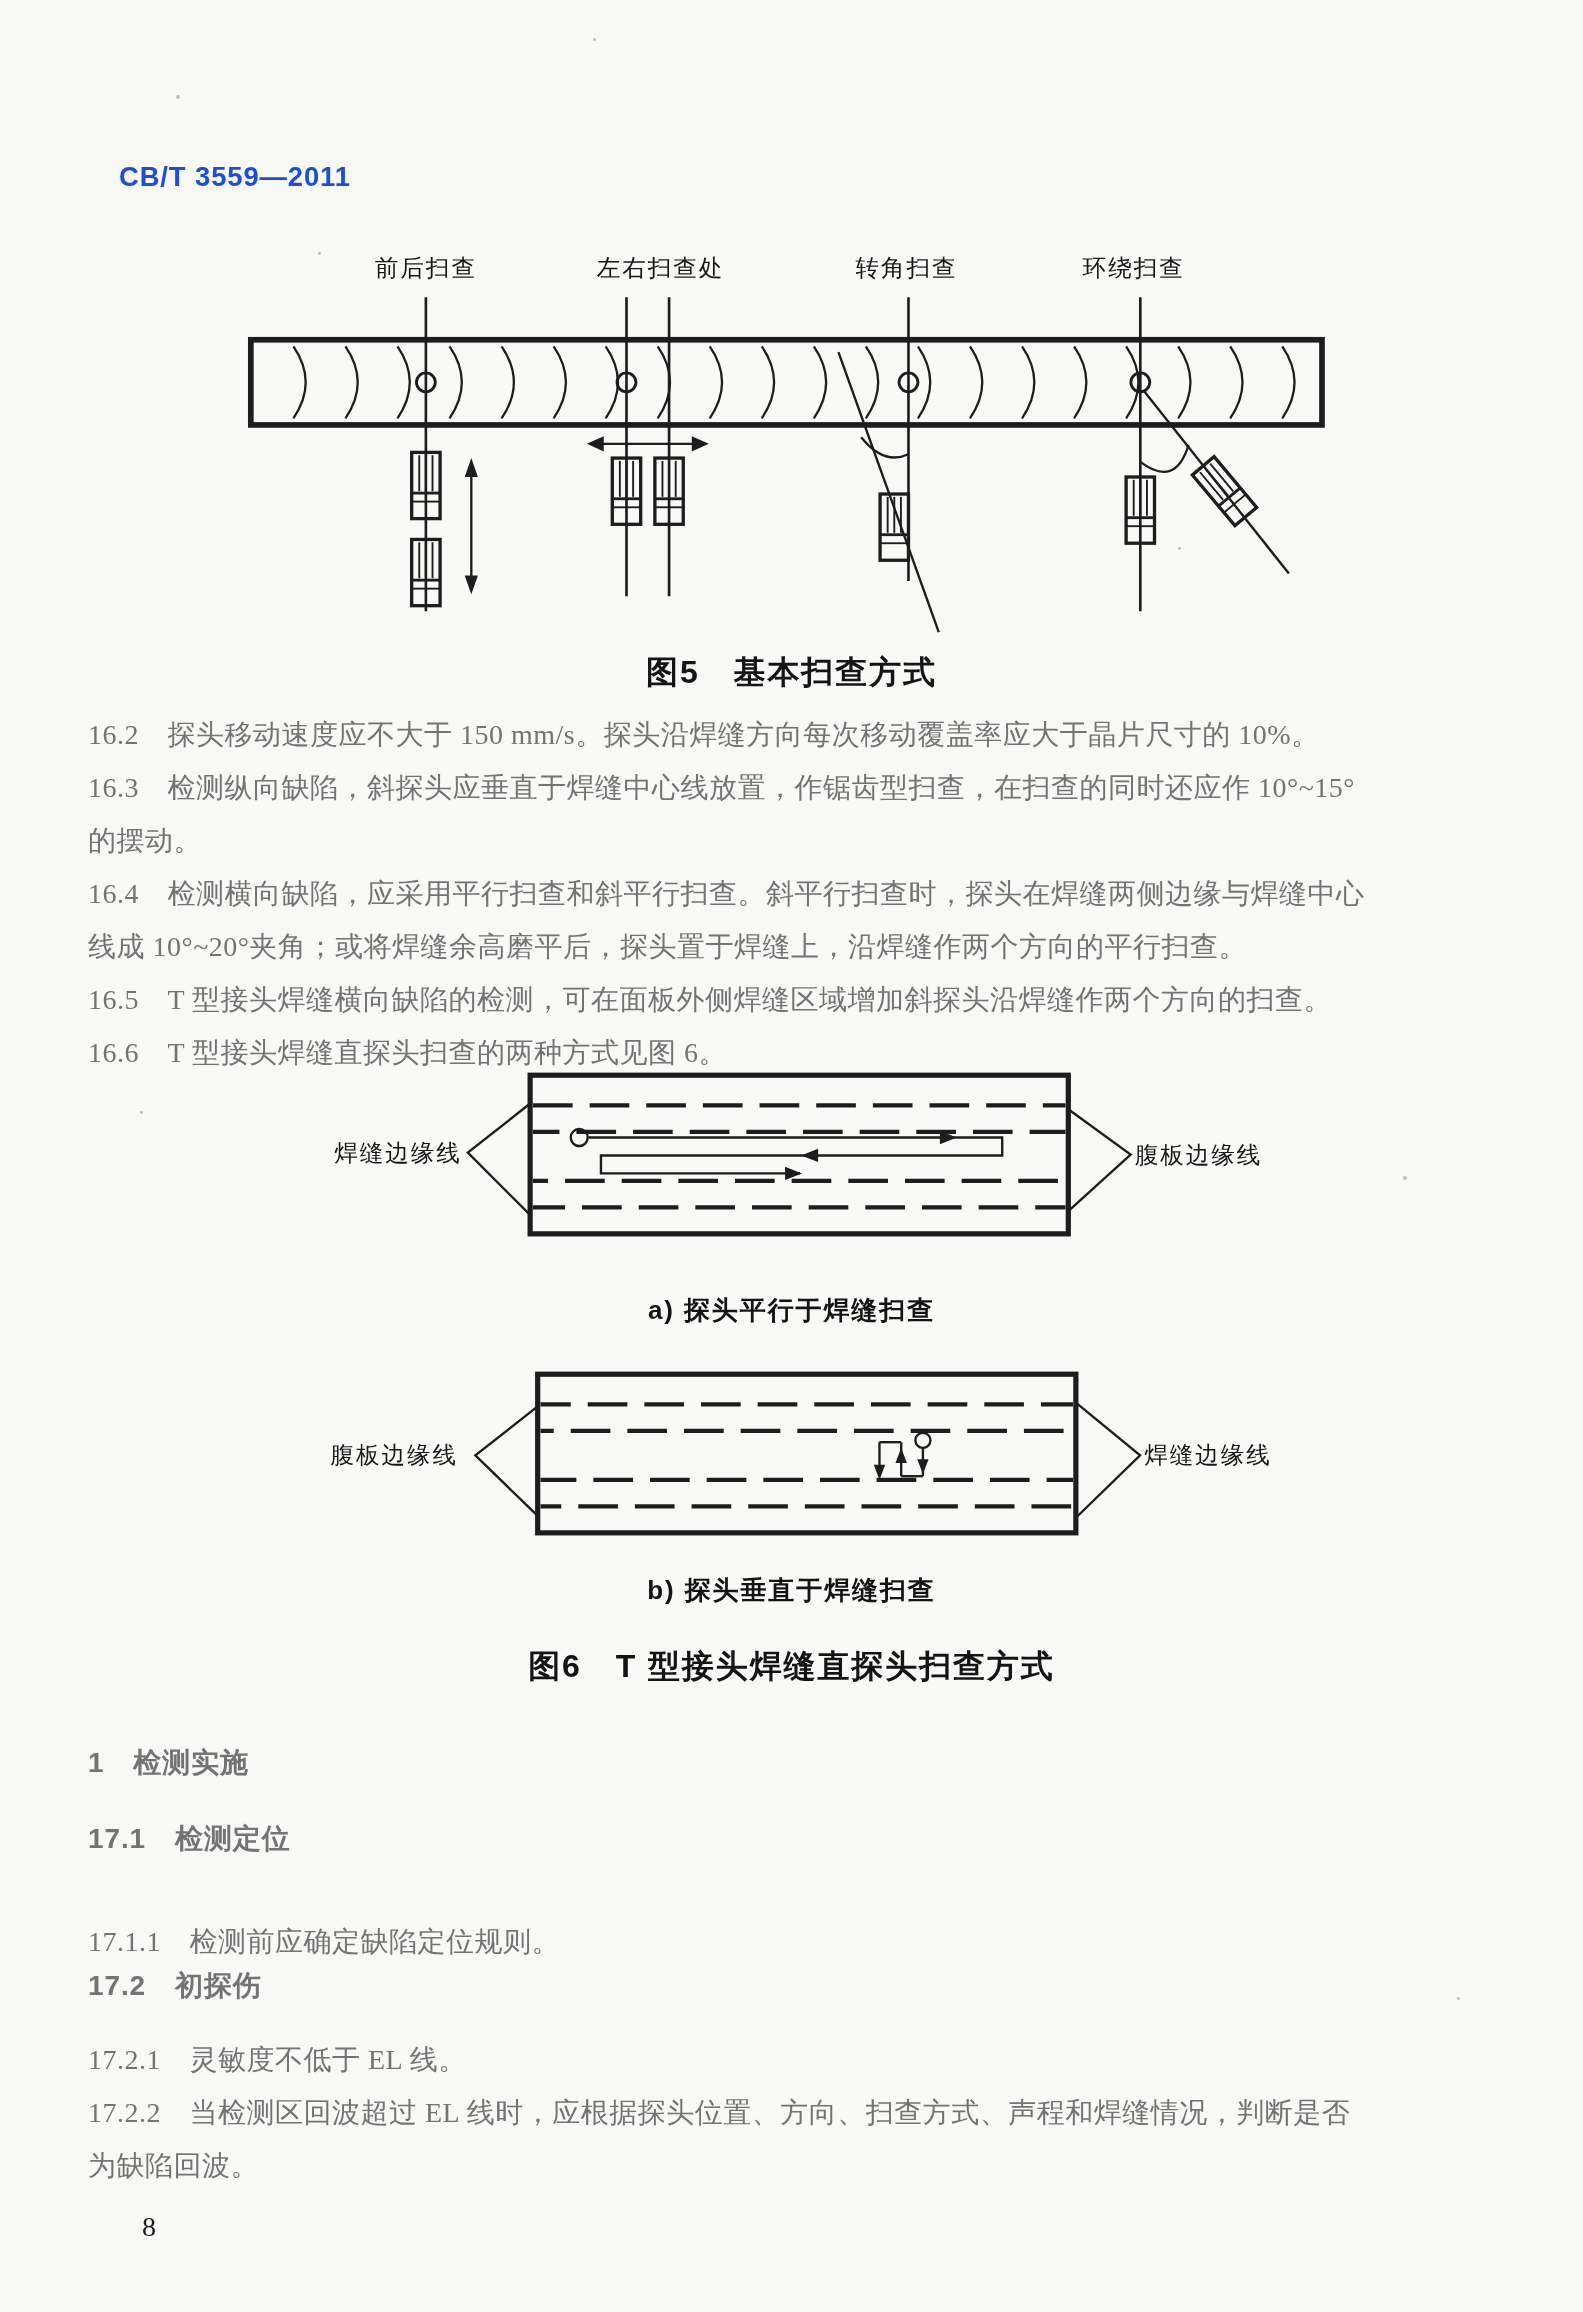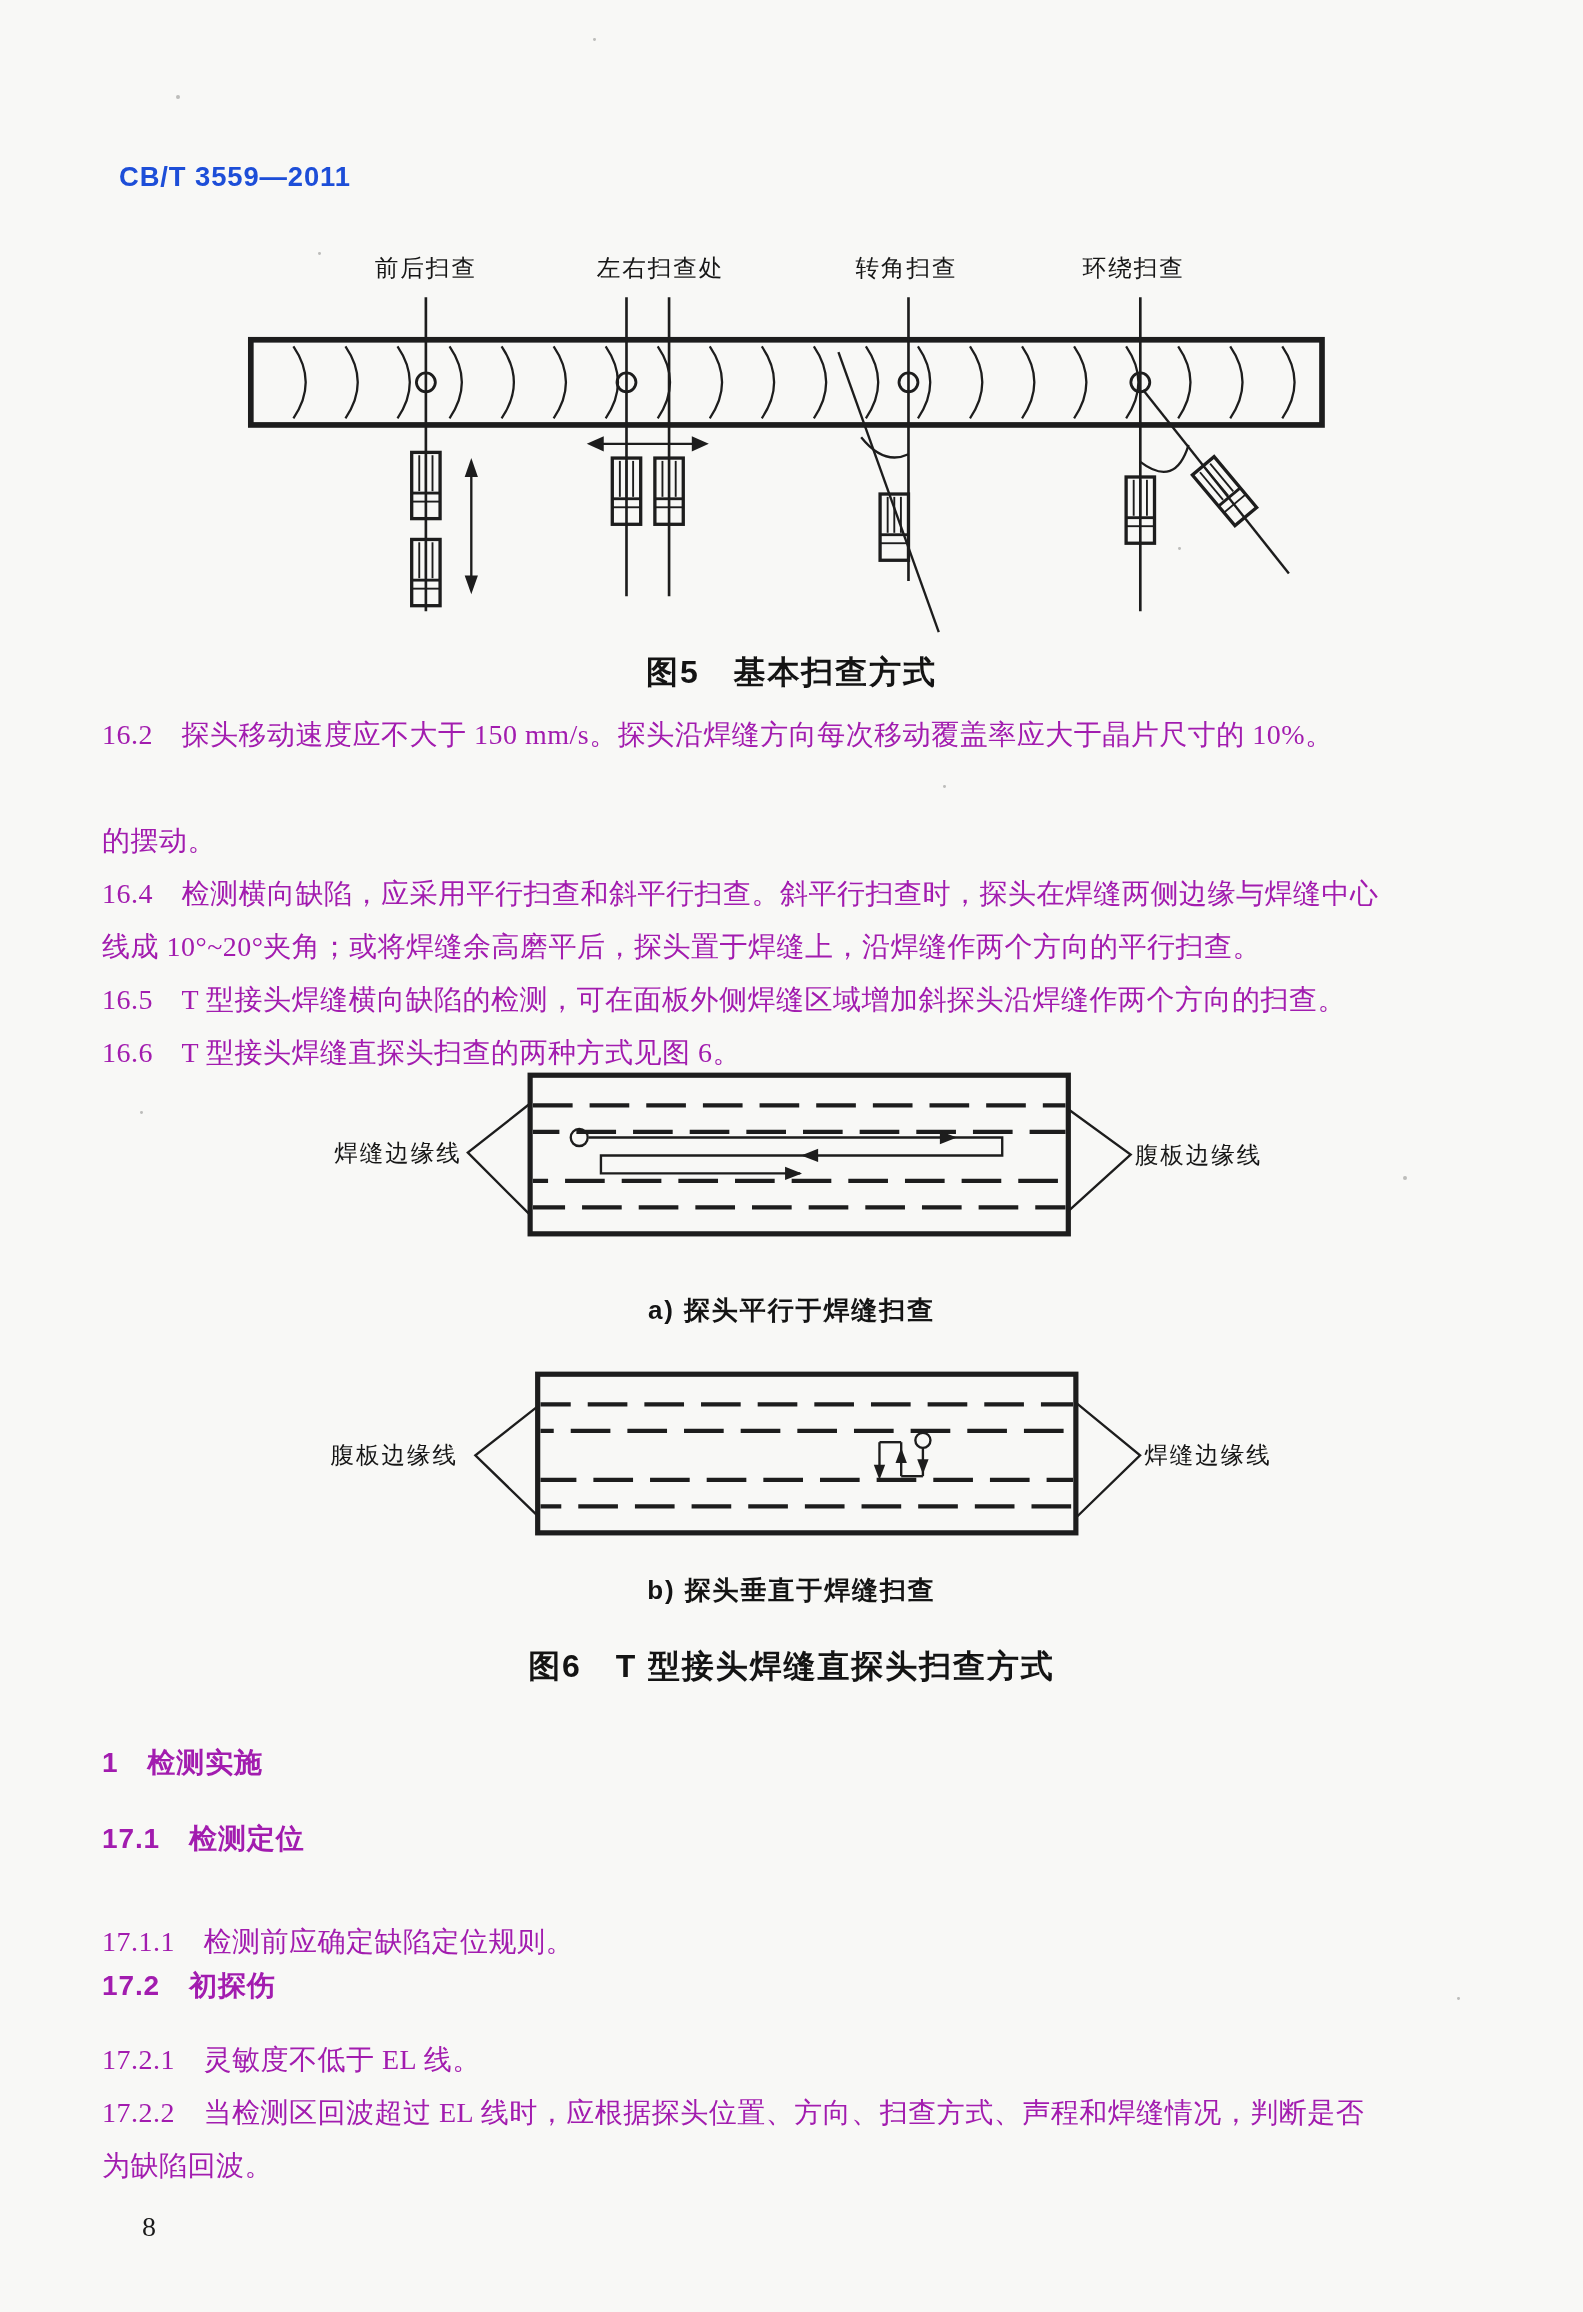--- a/index.html
+++ b/index.html
@@ -4,23 +4,23 @@
 <style>
   html,body{margin:0;padding:0;background:#e8e8e6;}
   .page{
     position:relative; width:1583px; height:2313px; margin:0 auto;
     background:#f8f8f6;
     color:#1b1b1b;
     font-family:"Liberation Serif","DejaVu Serif",serif;
     overflow:hidden;
   }
   .line{
-    position:absolute; left:102px; width:1420px;
+    position:absolute; left:88px; width:1420px;
     font-size:28px; line-height:36px; letter-spacing:0.5px;
-    white-space:nowrap; color:#a21caf;
+    white-space:nowrap; color:#737373;
   }
   .heading{
     font-family:"Liberation Sans","DejaVu Sans",sans-serif;
     font-weight:bold; letter-spacing:0.9px;
   }
   .caption{
     position:absolute; left:0; width:100%;
     text-align:center; font-size:32px;
     font-family:"Liberation Sans","DejaVu Sans",sans-serif;
     font-weight:bold; letter-spacing:1.9px; color:#141414;
@@ -117,20 +117,21 @@
       <line x1="1058" y1="190" x2="1212" y2="384" class="stroke" stroke-width="2.5"></line>
       <path d="M1055 266 Q1092 294 1106 248" class="stroke" stroke-width="2.4"></path>
       <use href="#probe" x="1040" y="282"></use>
       <use href="#probe" transform="translate(1129,262) rotate(-40 15 35)"></use>
     </g>
   </svg>
 
   <div class="caption" style="top:651px;">图5　基本扫查方式</div>
 
   <div class="line" style="top:717px;">16.2　探头移动速度应不大于 150 mm/s。探头沿焊缝方向每次移动覆盖率应大于晶片尺寸的 10%。</div>
+  <div class="line" style="top:770px;">16.3　检测纵向缺陷，斜探头应垂直于焊缝中心线放置，作锯齿型扫查，在扫查的同时还应作 10°~15°</div>
   <div class="line" style="top:823px;">的摆动。</div>
   <div class="line" style="top:876px;">16.4　检测横向缺陷，应采用平行扫查和斜平行扫查。斜平行扫查时，探头在焊缝两侧边缘与焊缝中心</div>
   <div class="line" style="top:929px;">线成 10°~20°夹角；或将焊缝余高磨平后，探头置于焊缝上，沿焊缝作两个方向的平行扫查。</div>
   <div class="line" style="top:982px;">16.5　T 型接头焊缝横向缺陷的检测，可在面板外侧焊缝区域增加斜探头沿焊缝作两个方向的扫查。</div>
   <div class="line" style="top:1035px;">16.6　T 型接头焊缝直探头扫查的两种方式见图 6。</div>
 
   <svg class="figsvg" style="left:274px; top:1062px;" width="1041" height="203" viewBox="0 0 1100 215">
     <rect x="270" y="14" width="570" height="168" class="stroke" stroke-width="5.5"></rect>
     <g>
       <line x1="273" y1="46" x2="837" y2="46" class="stroke" stroke-width="4.5" stroke-dasharray="42 18"></line>

